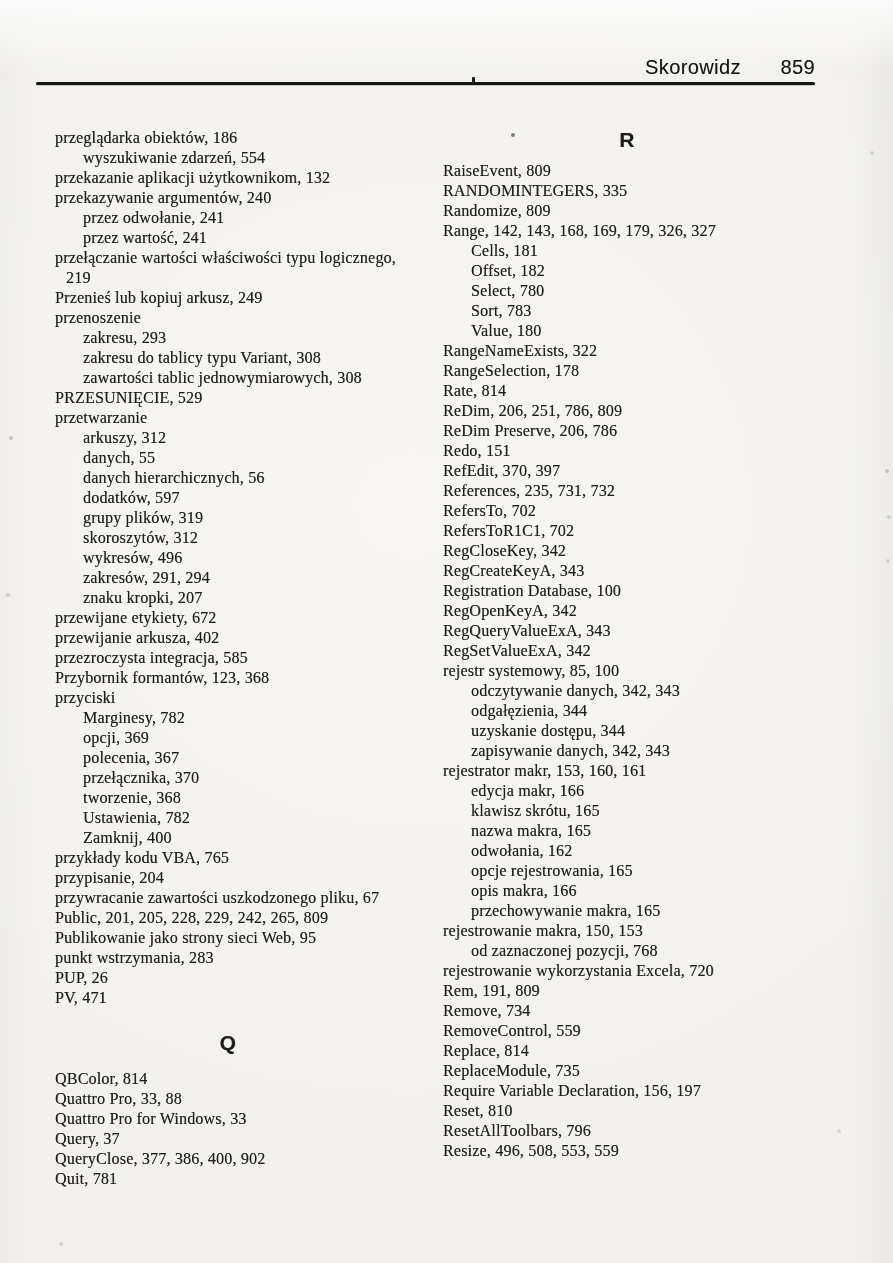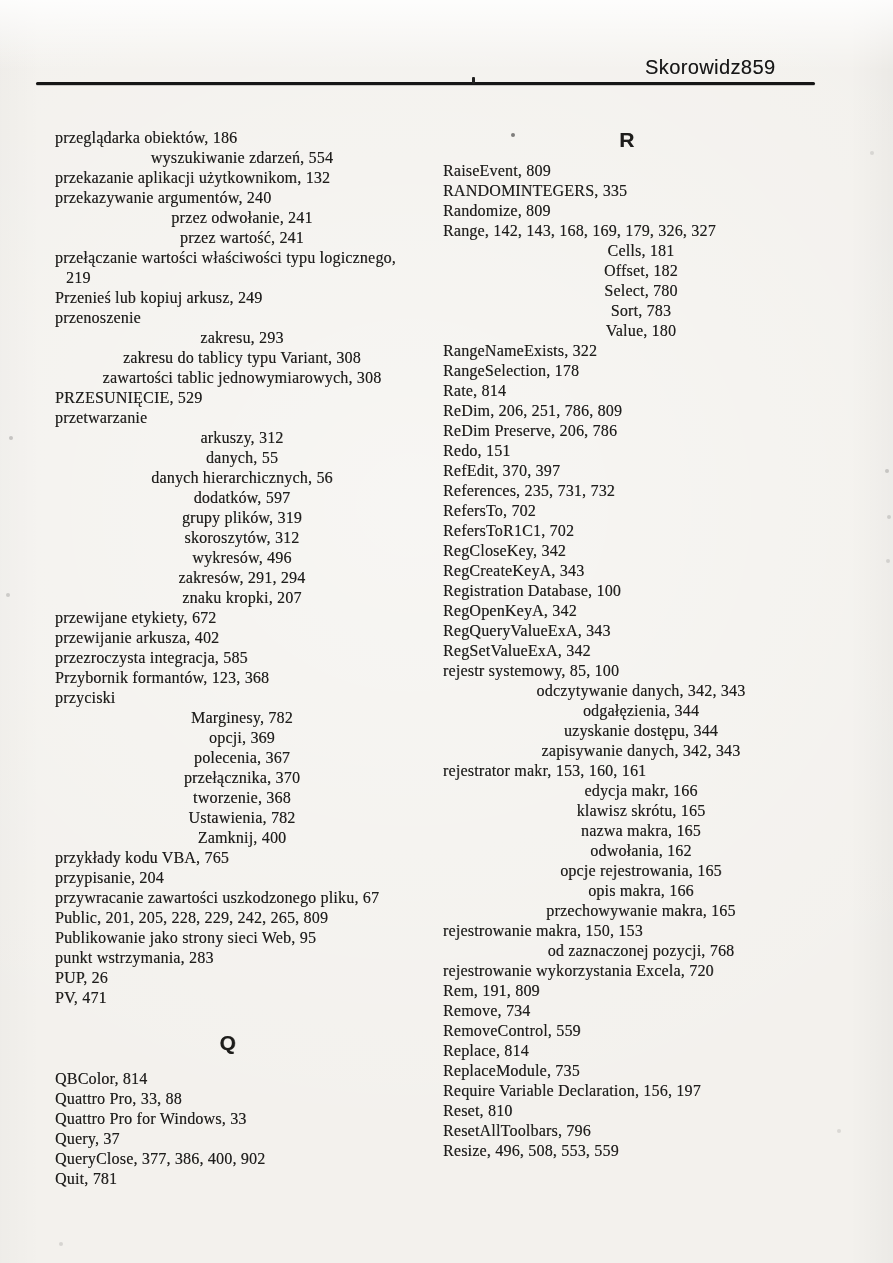--- a/index.html
+++ b/index.html
@@ -36,41 +36,41 @@
       887px 560px 0 1px rgba(40,40,40,0.14),
       871px 152px 0 1px rgba(40,40,40,0.12),
       512px 134px 0 1px rgba(30,30,30,0.55),
       60px 1243px 0 1px rgba(40,40,40,0.14),
       838px 1130px 0 1px rgba(40,40,40,0.12);
   }
   .header-text{
     position:absolute;top:56px;left:645px;width:170px;
     font-family:"Liberation Sans", sans-serif;
     font-size:20px;line-height:22px;letter-spacing:0.4px;
-    display:flex;
+    display:flex;justify-content:space-between;
     color:#161616;
     text-shadow:0.3px 0.3px 0.5px rgba(20,20,20,0.4);
   }
   .rule{
     position:absolute;left:36px;top:82px;width:779px;height:3px;
     background:var(--rule_color);border-radius:2px;
     box-shadow:0 0.5px 0 rgba(0,0,0,0.35);
   }
   .rule-tick{
     position:absolute;left:472px;top:77px;width:3px;height:7px;
     background:#222;border-radius:1px;
   }
   .col{position:absolute;}
   .col-left{left:55px;top:128px;}
   .col-right{left:443px;top:127px;}
   .entry{
     font-size:16px;line-height:20px;white-space:nowrap;letter-spacing:0.2px;
     text-shadow:0.3px 0.3px 0.45px rgba(25,25,25,0.5);
   }
-  .entry.lvl1{padding-left:28px;text-align:center;}
+  .entry.lvl1{padding-left:28px;}
   .entry.lvl2{padding-left:11px;}
   .section-heading{
     font-family:"Liberation Sans", sans-serif;
     font-weight:bold;font-size:21px;line-height:26px;text-align:center;
     letter-spacing:0.5px;
     text-shadow:0.4px 0.4px 0.5px rgba(20,20,20,0.45);
   }
   .col-left .section-heading{width:346px;margin:22px 0 13px 0;}
   .col-right .section-heading{width:368px;margin:0 0 8px 0;}
 </style>

